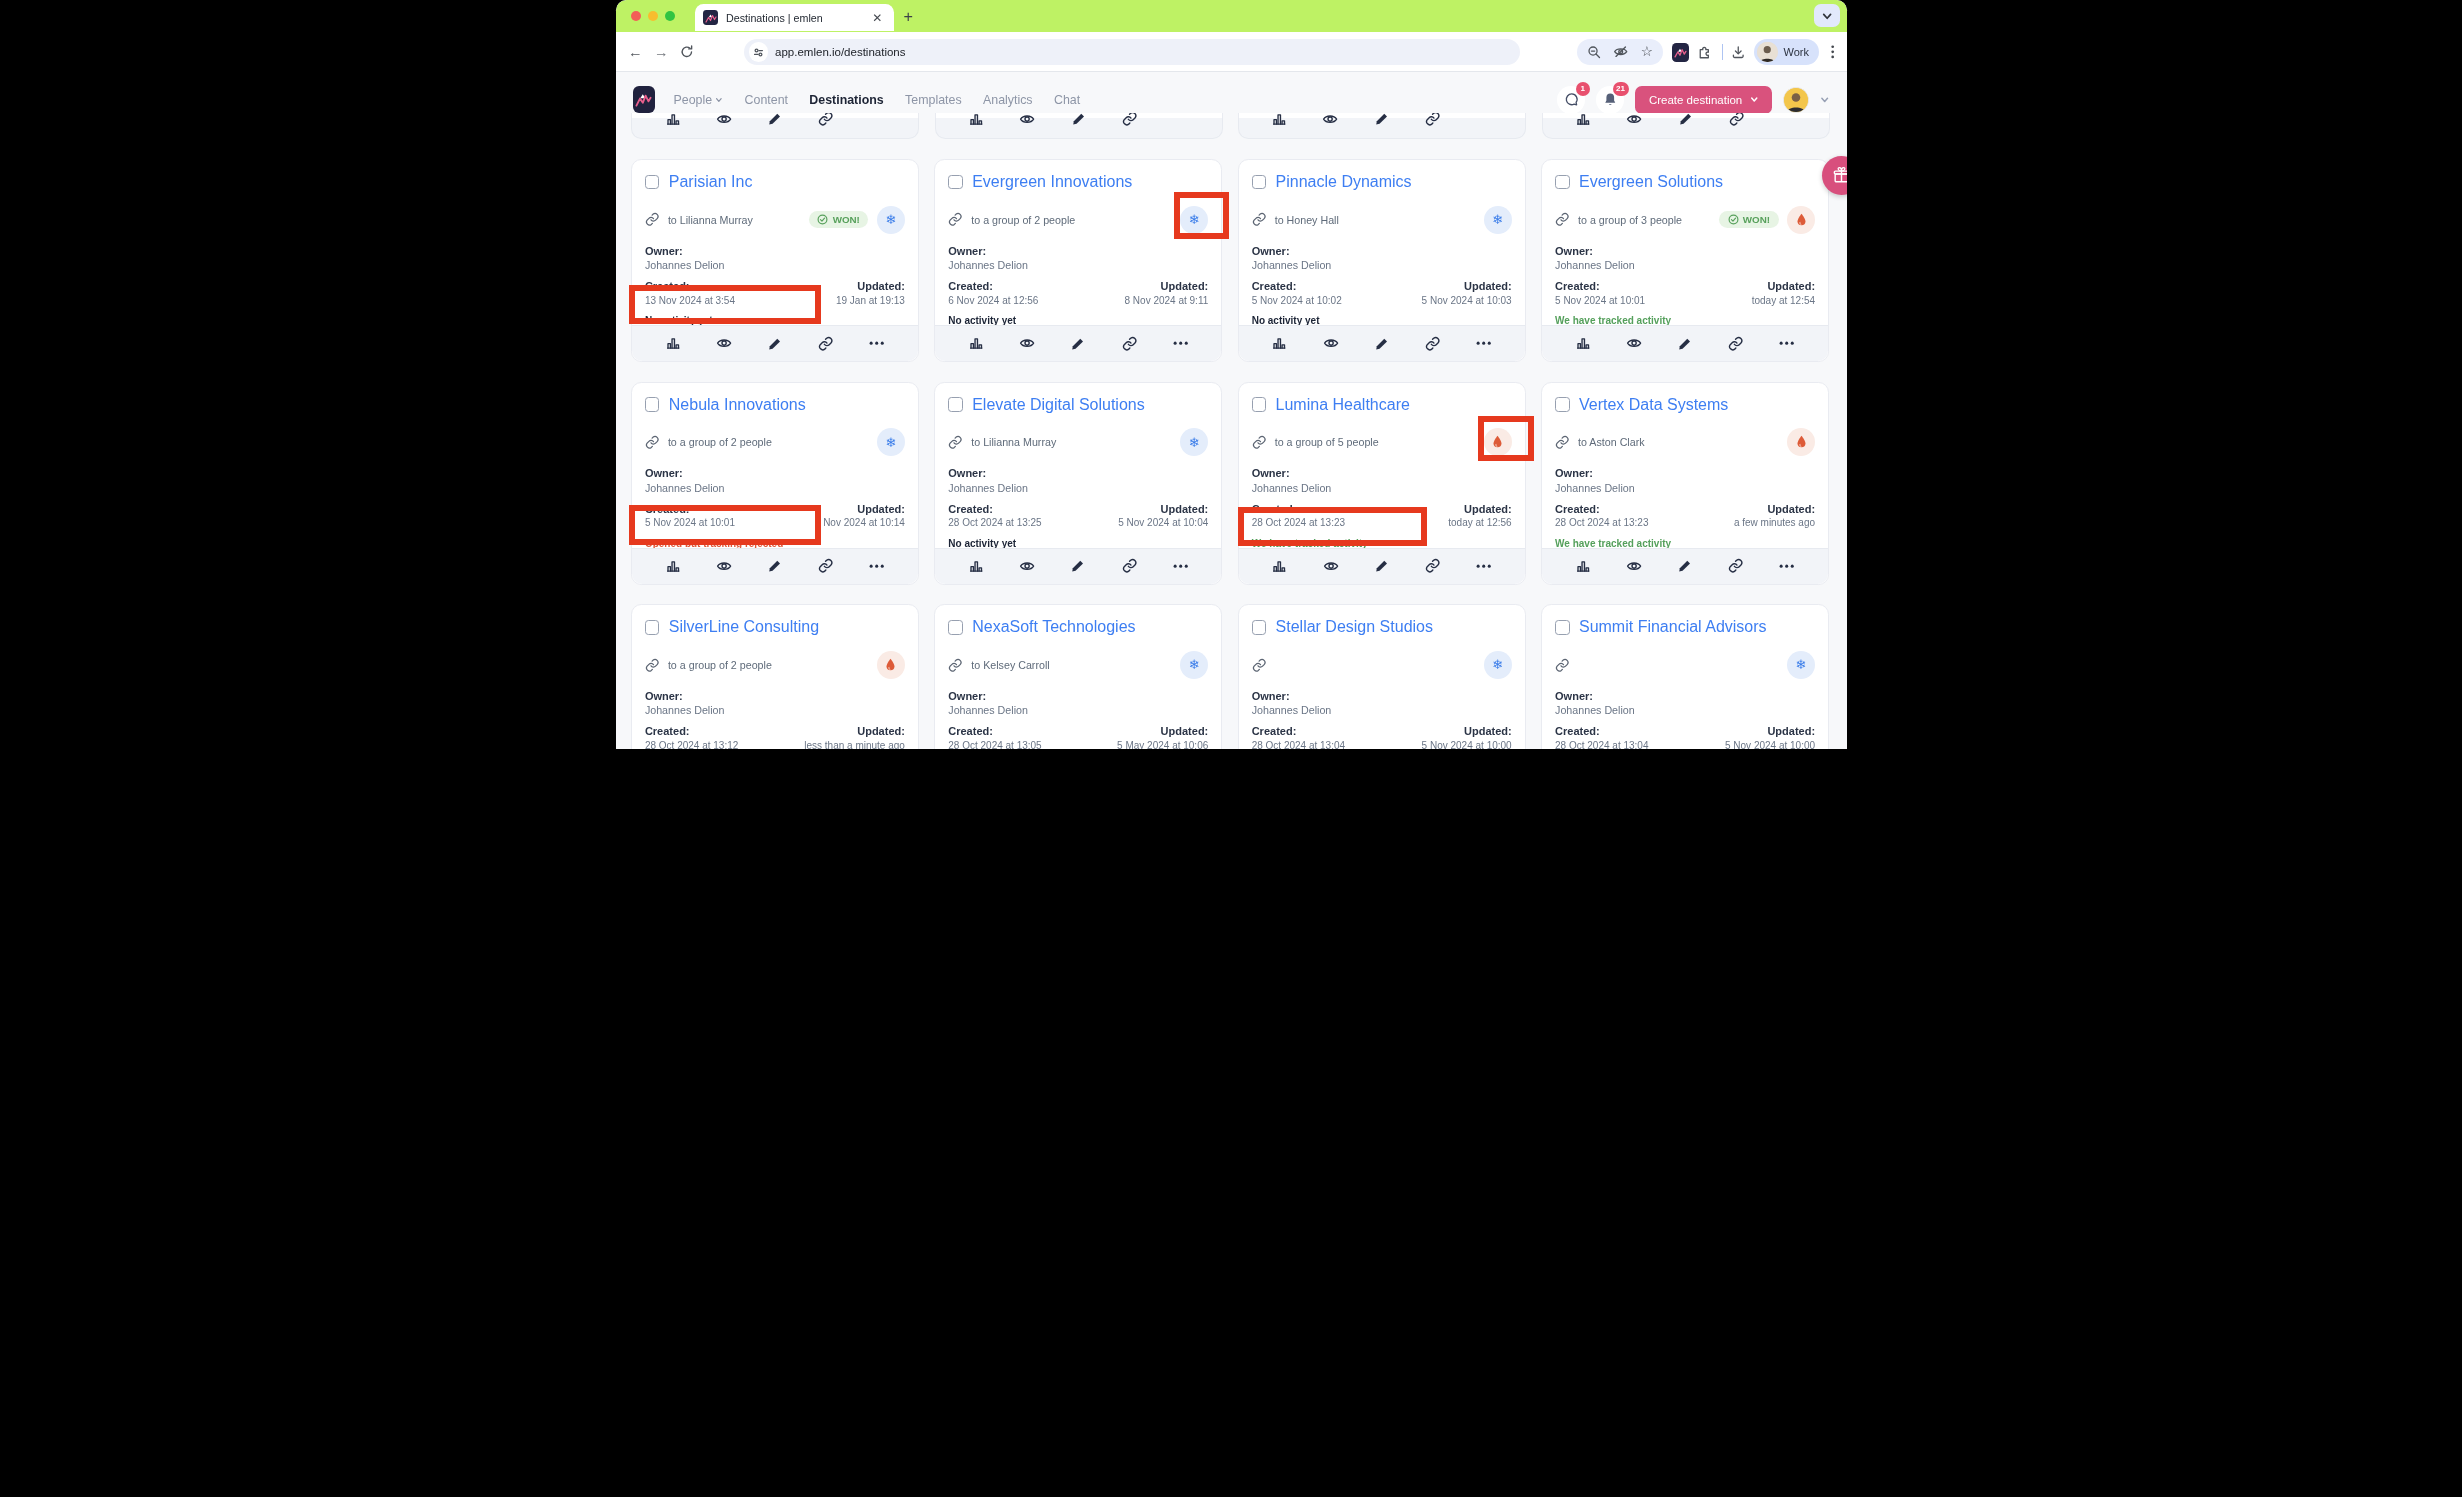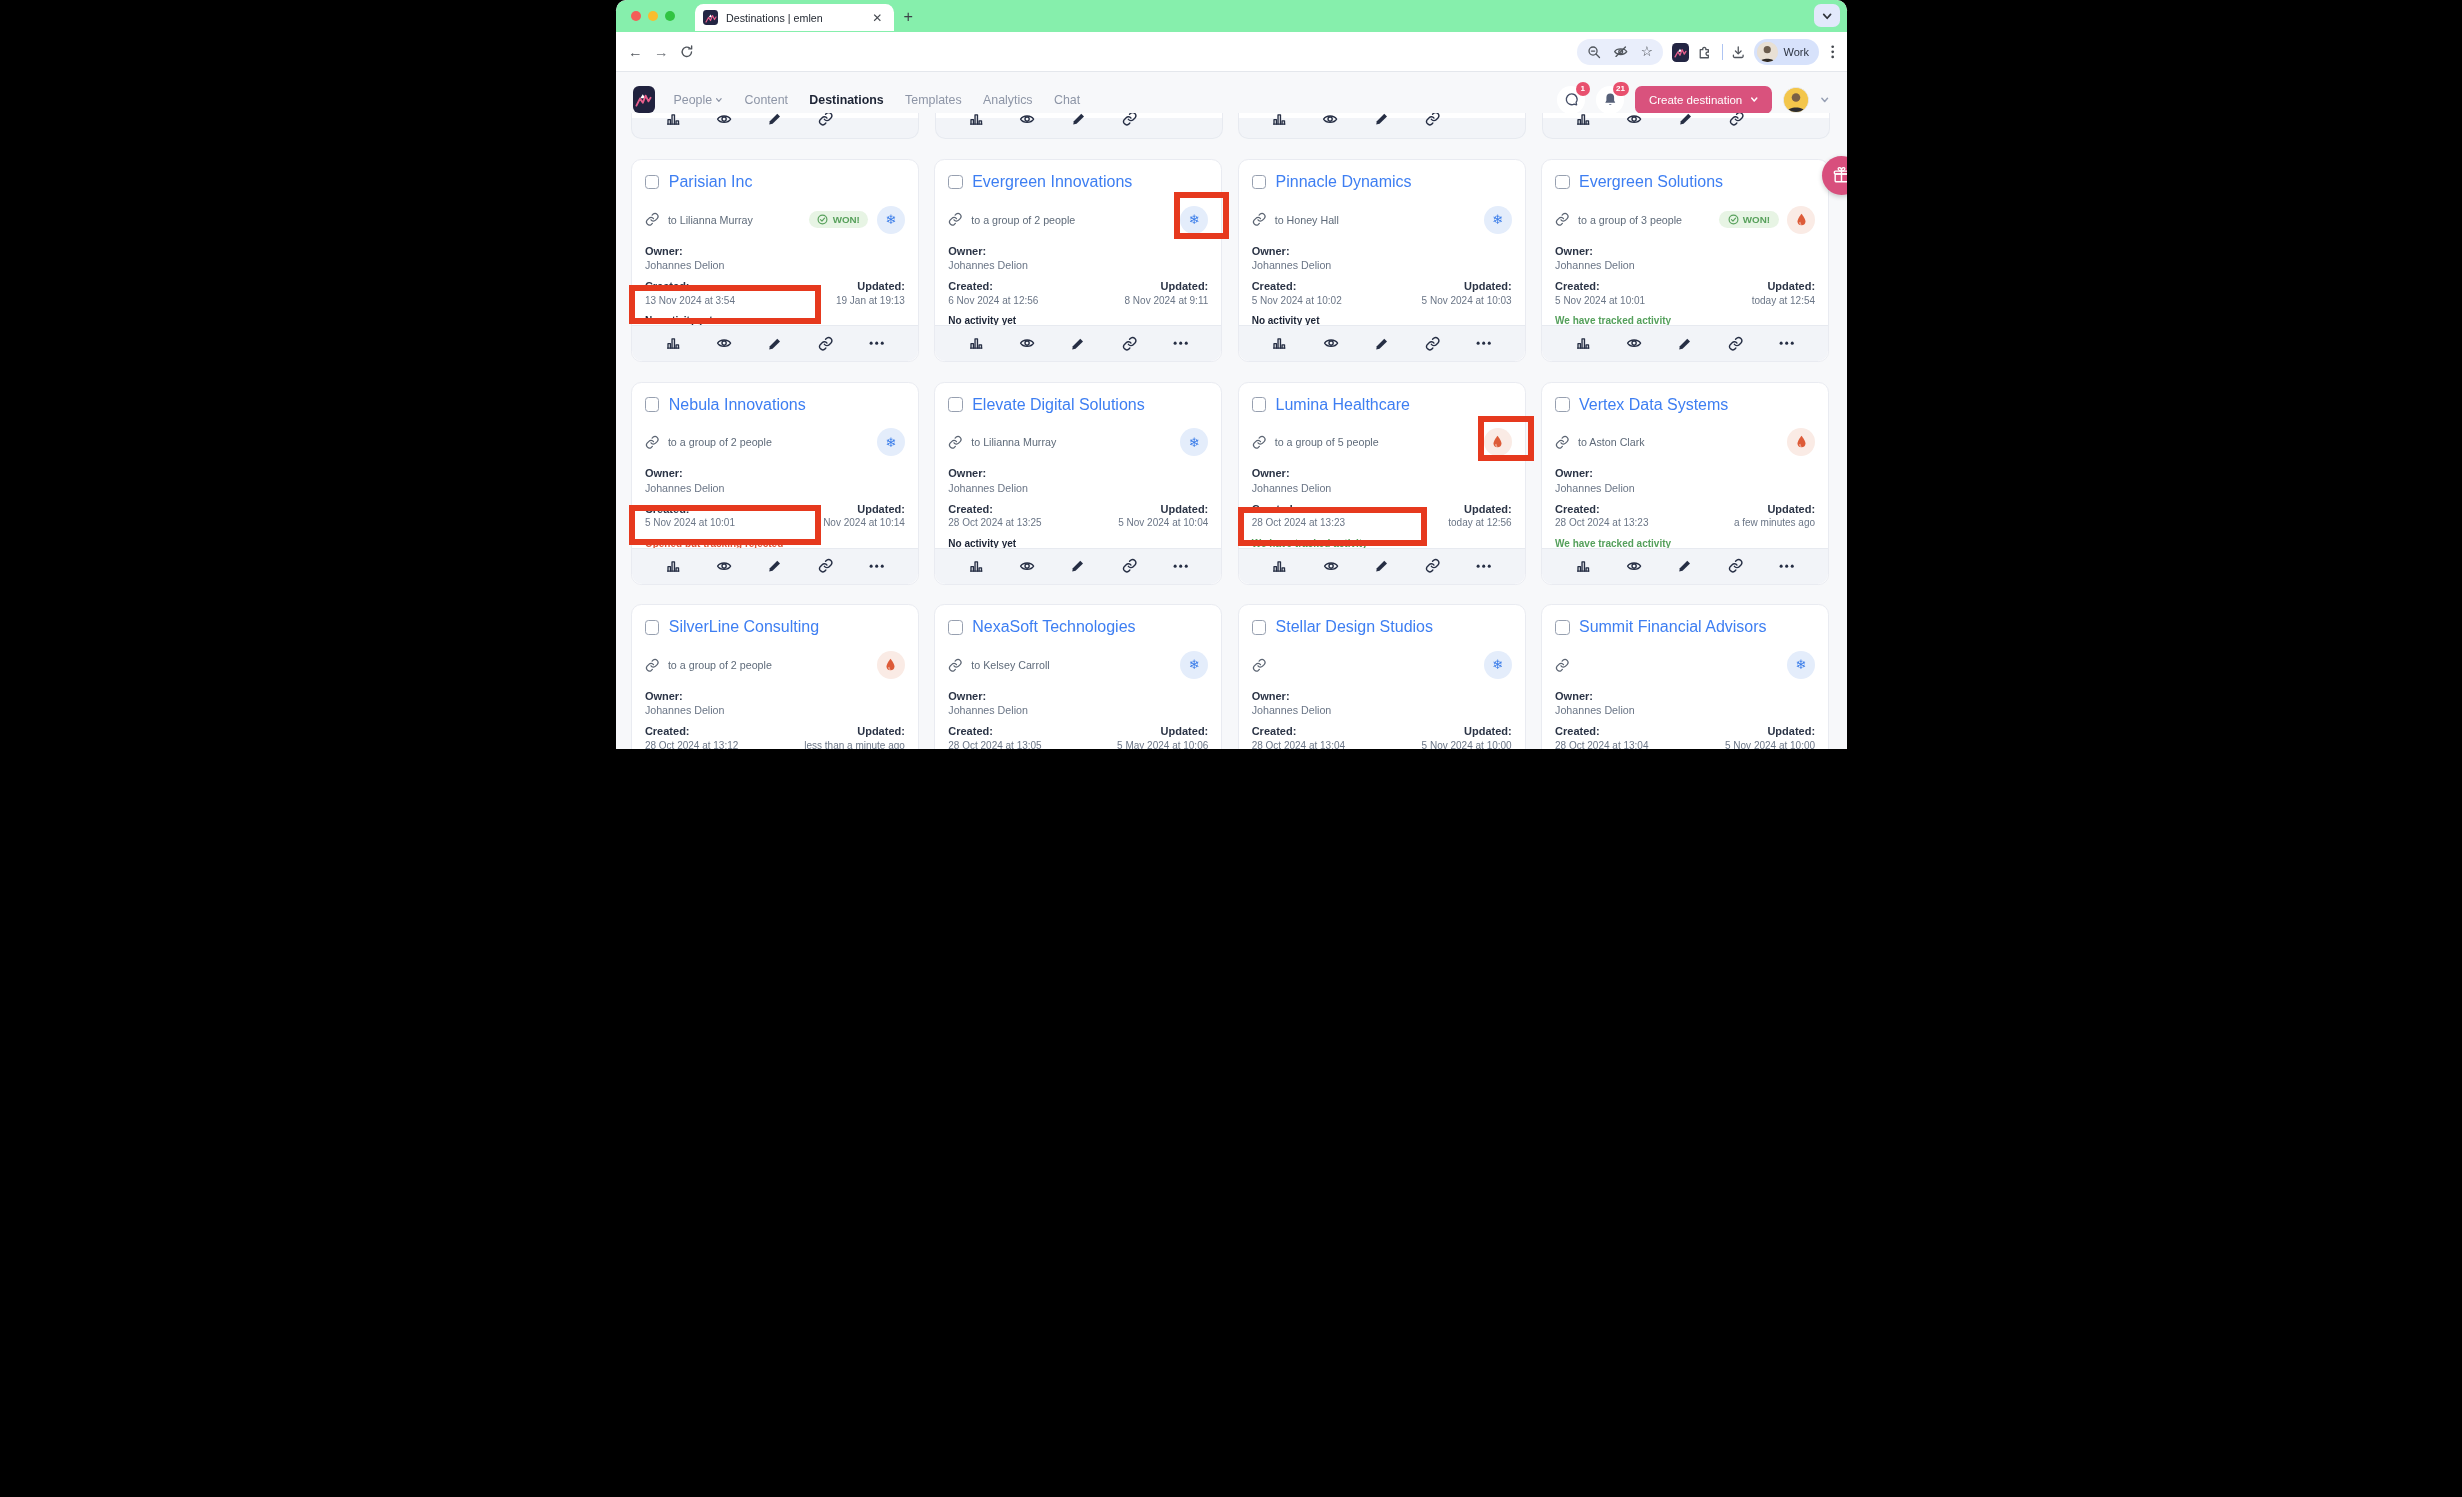--- a/index.html
+++ b/index.html
@@ -5,21 +5,21 @@
   * { margin:0; padding:0; box-sizing:border-box; }
   html { background:#000; }
   body {
     width:1231px; height:749px; margin:0 auto; position:relative;
     overflow:hidden; font-family:"Liberation Sans", sans-serif;
     background:#f7f8fa; border-radius:10.3px 10.3px 0 0;
   }
   svg { display:block; }
 
   
-  .tabstrip { position:absolute; top:0; left:0; right:0; height:32px; background:#86efac; border-radius:10.3px 10.3px 0 0; }
+  .tabstrip { position:absolute; top:0; left:0; right:0; height:32px; background:#bef264; border-radius:10.3px 10.3px 0 0; }
   .traffic { position:absolute; top:11px; left:15.4px; display:flex; gap:6.8px; }
   .light { width:10.3px; height:10.3px; border-radius:50%; }
   .light.red{background:#f35e57;} .light.yellow{background:#f8bd2e;} .light.green{background:#31c442;}
   .tab { position:absolute; left:79px; top:4.3px; width:199px; height:27px; background:#fff; border-radius:8.5px 8.5px 0 0;
          display:flex; align-items:center; padding:0 8.5px; gap:7.7px; }
   .favicon { width:15.4px; height:15.4px; border-radius:3.4px; background:#232543; display:flex; align-items:center; justify-content:center; flex:none; }
   .tab-title { font-size:10.7px; color:#242a33; white-space:nowrap; overflow:hidden; flex:1; }
   .tab-close { font-size:12px; color:#44484f; padding:0 2.6px; cursor:default; }
   .newtab { position:absolute; left:288px; top:6.8px; font-size:16.2px; color:#3c4148; }
   .tabstrip-chev { position:absolute; right:6.8px; top:4.3px; width:26px; height:23px; border-radius:6.8px; background:#e2e9fb; display:flex; align-items:center; justify-content:center; }
@@ -135,20 +135,31 @@
 
 <div class="toolbar">
   <span class="navbtn" style="margin-left:6.8px">←</span>
   <span class="navbtn fwd">→</span>
   <span class="navbtn">
     <svg width="13.7" height="13.7" viewBox="0 0 16 16" style="margin:0 auto">
         <path d="M13.5 8a5.5 5.5 0 1 1-1.8-4.1" class="stroke-ic"></path>
         <polyline points="13.6,1.2 13.6,4.6 10.2,4.6" class="stroke-ic"></polyline>
       </svg>
   </span>
+  <div class="omnibox">
+    <div class="tune-circle">
+      <svg width="11" height="11" viewBox="0 0 14 14">
+          <circle cx="4.5" cy="4.5" r="1.8" class="stroke-ic"></circle>
+          <line x1="7.5" y1="4.5" x2="12" y2="4.5" class="stroke-ic"></line>
+          <circle cx="9.5" cy="9.5" r="1.8" class="stroke-ic"></circle>
+          <line x1="2" y1="9.5" x2="6.5" y2="9.5" class="stroke-ic"></line>
+        </svg>
+    </div>
+    <span class="url">app.emlen.io/destinations</span>
+  </div>
   <div class="right-cluster">
     <div class="icon-pill">
       <span>
         <svg width="14.5" height="14.5" viewBox="0 0 18 18">
             <circle cx="7.5" cy="7.5" r="5" class="stroke-ic"></circle>
             <line x1="11.2" y1="11.2" x2="15.5" y2="15.5" class="stroke-ic"></line>
             <line x1="5.5" y1="7.5" x2="9.5" y2="7.5" class="stroke-ic"></line>
           </svg>
       </span>
       <span>

